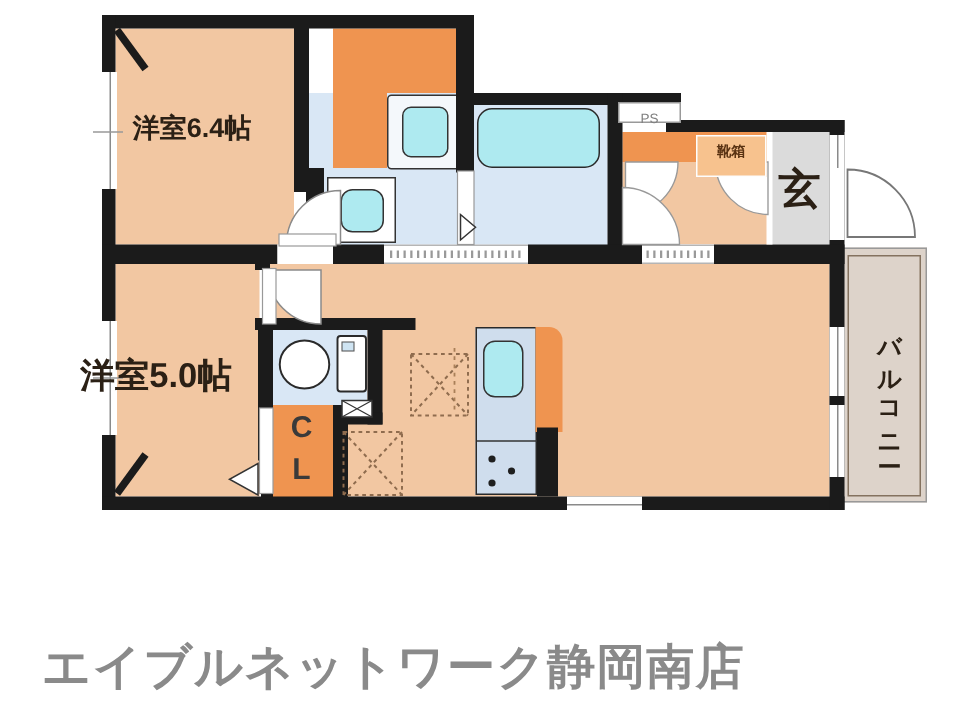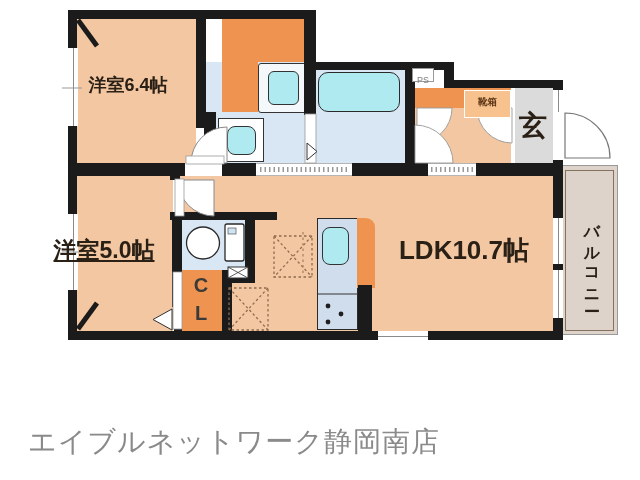--- a/index.html
+++ b/index.html
@@ -135,27 +135,26 @@
     <g>
       <rect x="228" y="267" width="20" height="11" fill="#ffffff" stroke="#333" stroke-width="1"></rect>
       <line x1="228" y1="267" x2="248" y2="278" stroke="#333" stroke-width="0.8"></line>
       <line x1="248" y1="267" x2="228" y2="278" stroke="#333" stroke-width="0.8"></line>
     </g>
     <line x1="62" y1="88" x2="82" y2="88" stroke="#999" stroke-width="1"></line>
     <line x1="62" y1="252" x2="82" y2="252" stroke="#999" stroke-width="1"></line>
   </svg>
 
   <div class="lbl" style="left:66px;top:75px;width:124px;font-size:18px;">洋室6.4帖</div>
-  <div class="lbl" style="left:44px;top:237px;width:120px;font-size:23px;text-decoration:underline;">洋室5.0帖</div>
-  <div class="lbl" style="left:386px;top:236px;width:156px;font-size:26px;">LDK10.7帖</div>
+  <div class="lbl" style="left:44px;top:237px;width:120px;font-size:23px;">洋室5.0帖</div>
   <div class="lbl" style="left:186px;top:271px;width:30px;font-size:20px;line-height:28px;white-space:pre-line;color:#3a3a3a;">C
 L</div>
   <div class="lbl" style="left:513px;top:110px;width:40px;font-size:28px;">玄</div>
   <div class="lbl" style="left:577px;top:184px;width:24px;height:150px;font-size:16px;writing-mode:vertical-rl;letter-spacing:4px;font-weight:600;">バルコニー</div>
   <div class="abs" style="left:464px;top:90px;width:47px;height:28px;background:#f7c28e;border:1px solid #fdfdfd;box-sizing:border-box;text-align:center;">
     <span style="font-size:9.5px;line-height:14px;color:#5a3313;font-weight:bold;">靴箱</span>
   </div>
-  <div class="abs" style="left:412px;top:68px;width:22px;height:14px;background:#fff;border:1px solid #999;box-sizing:border-box;text-align:center;">
+  <div class="abs" style="left:412px;top:68px;width:42px;height:14px;background:#fff;border:1px solid #999;box-sizing:border-box;text-align:center;">
     <span style="font-size:9px;line-height:12px;color:#808080;">PS</span>
   </div>
-  <div class="abs" style="left:28px;top:423px;width:600px;font-size:28px;font-weight:normal;color:#8a8a8a;letter-spacing:1px;">エイブルネットワーク静岡南店</div>
+  <div class="abs" style="left:28px;top:423px;width:600px;font-size:32px;font-weight:bold;color:#8a8a8a;letter-spacing:1px;">エイブルネットワーク静岡南店</div>
 
 </div>
 
 </body></html>

